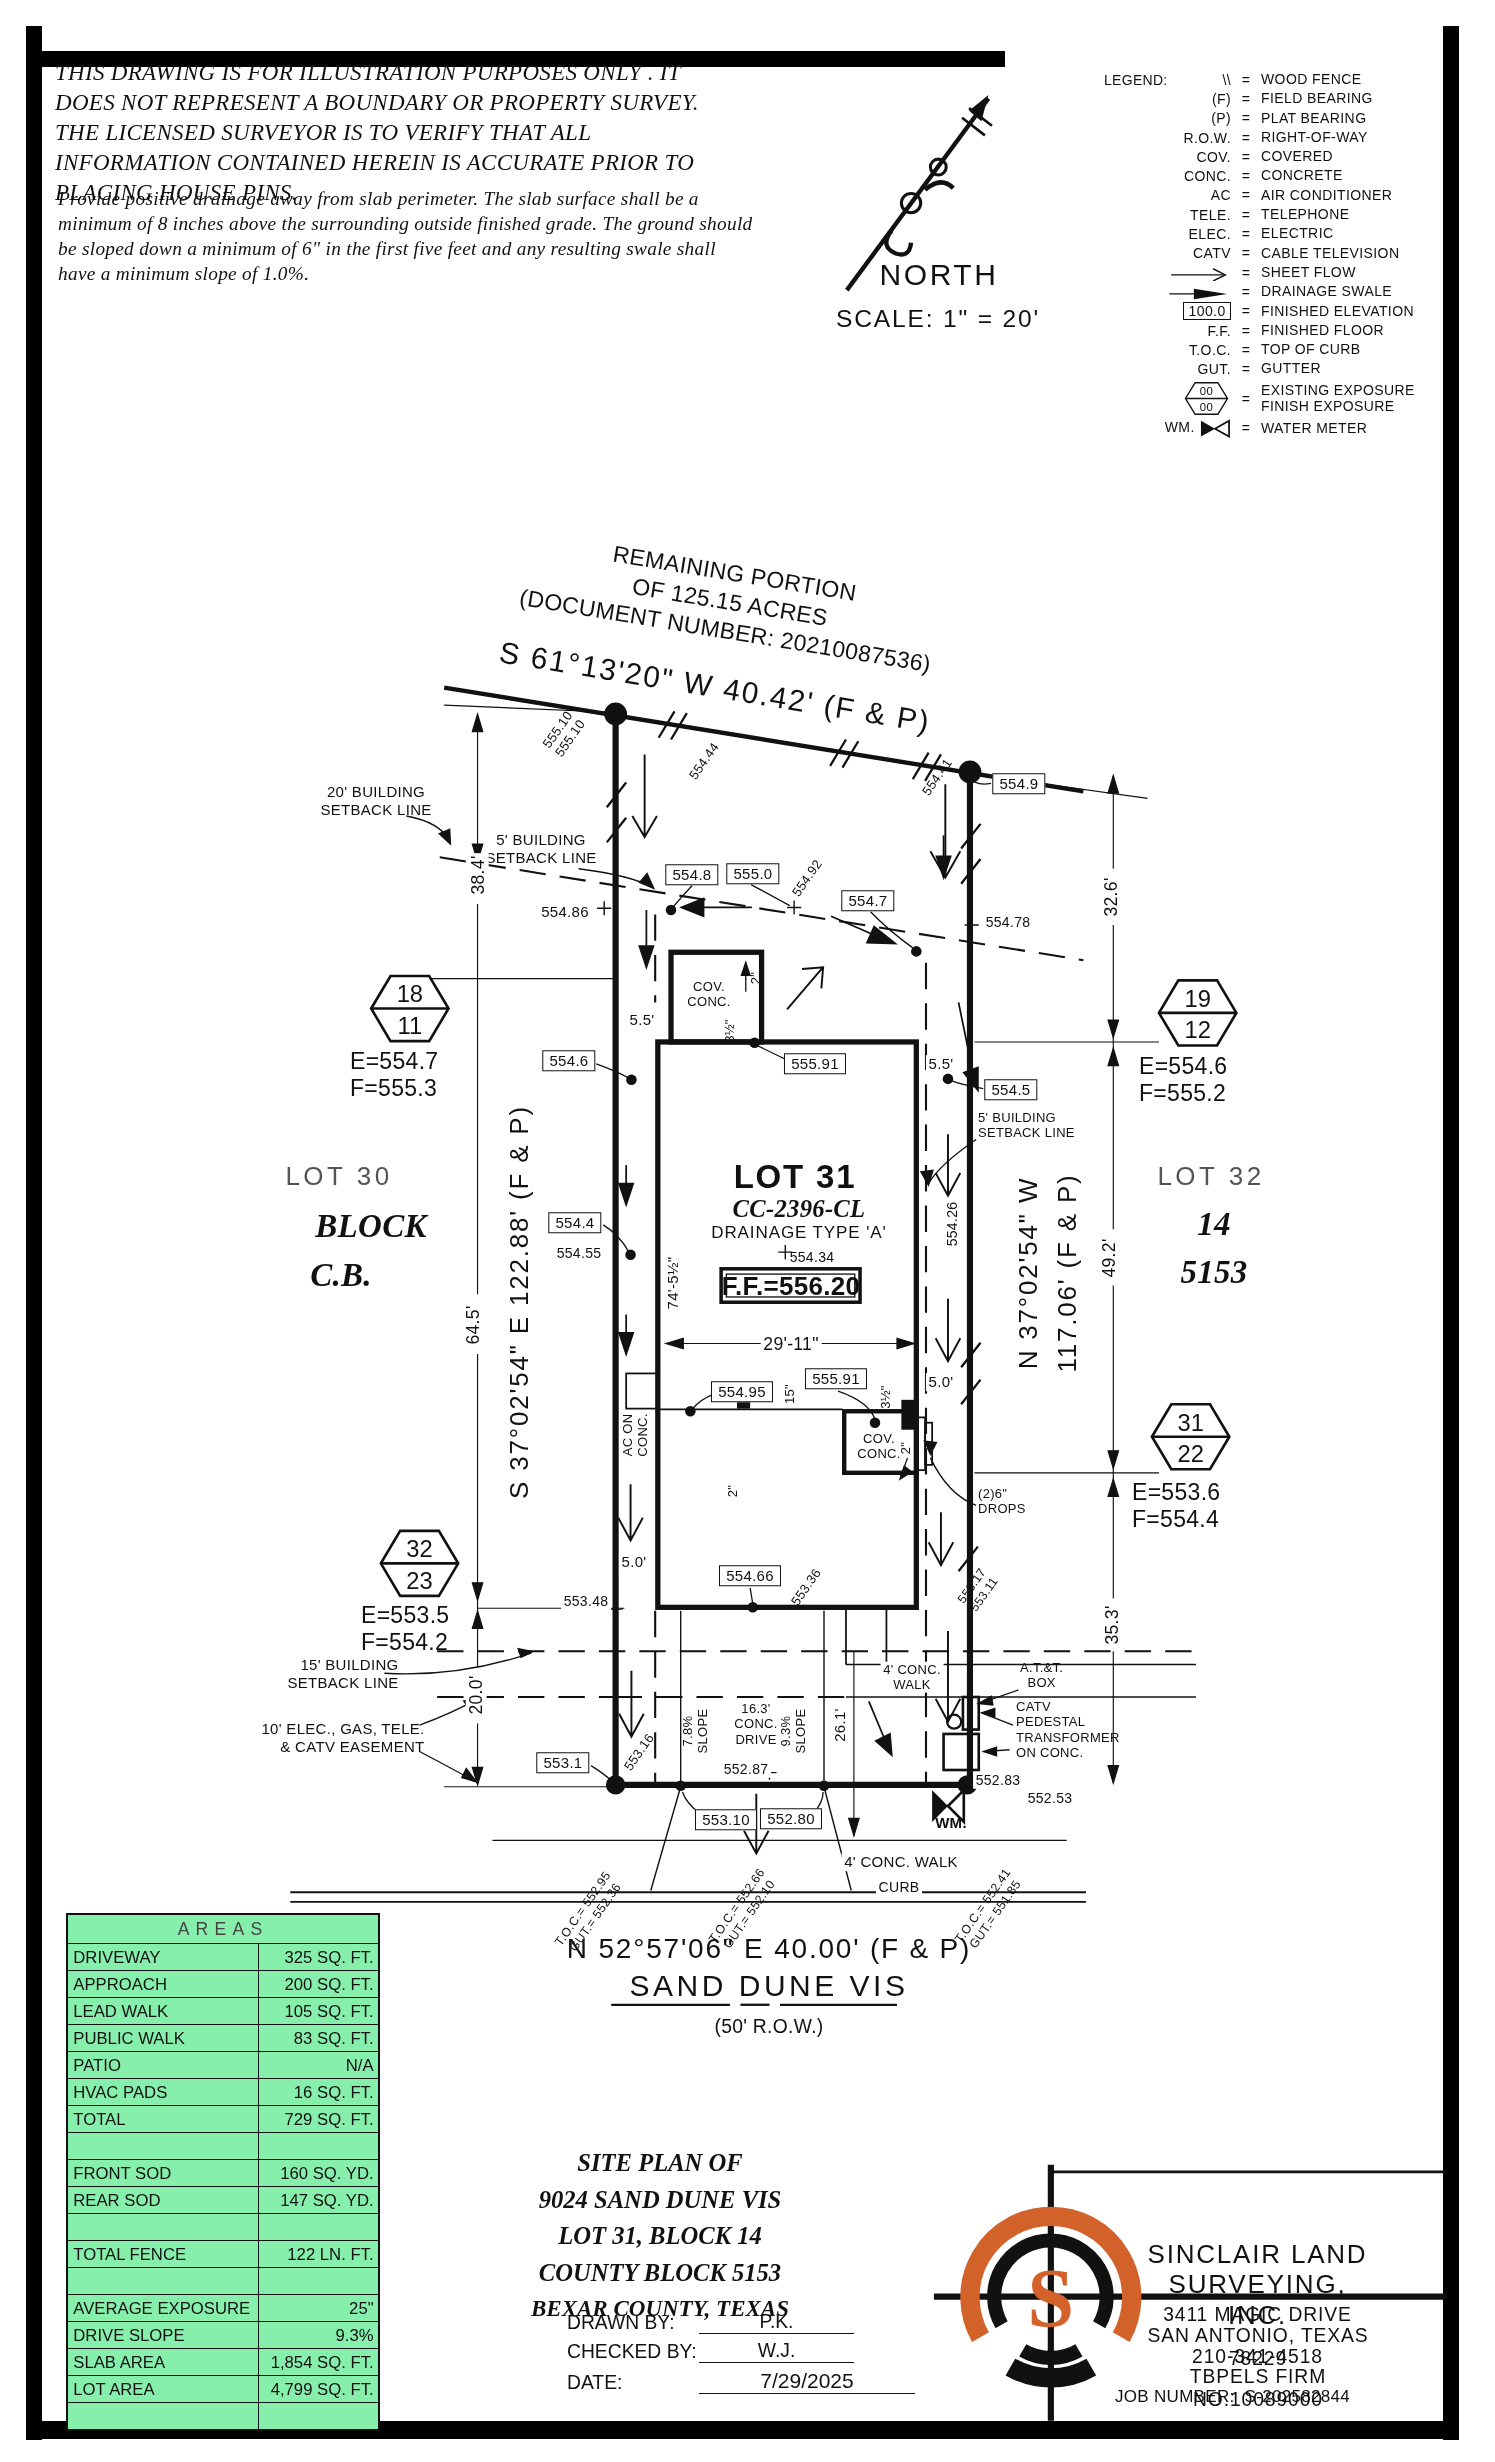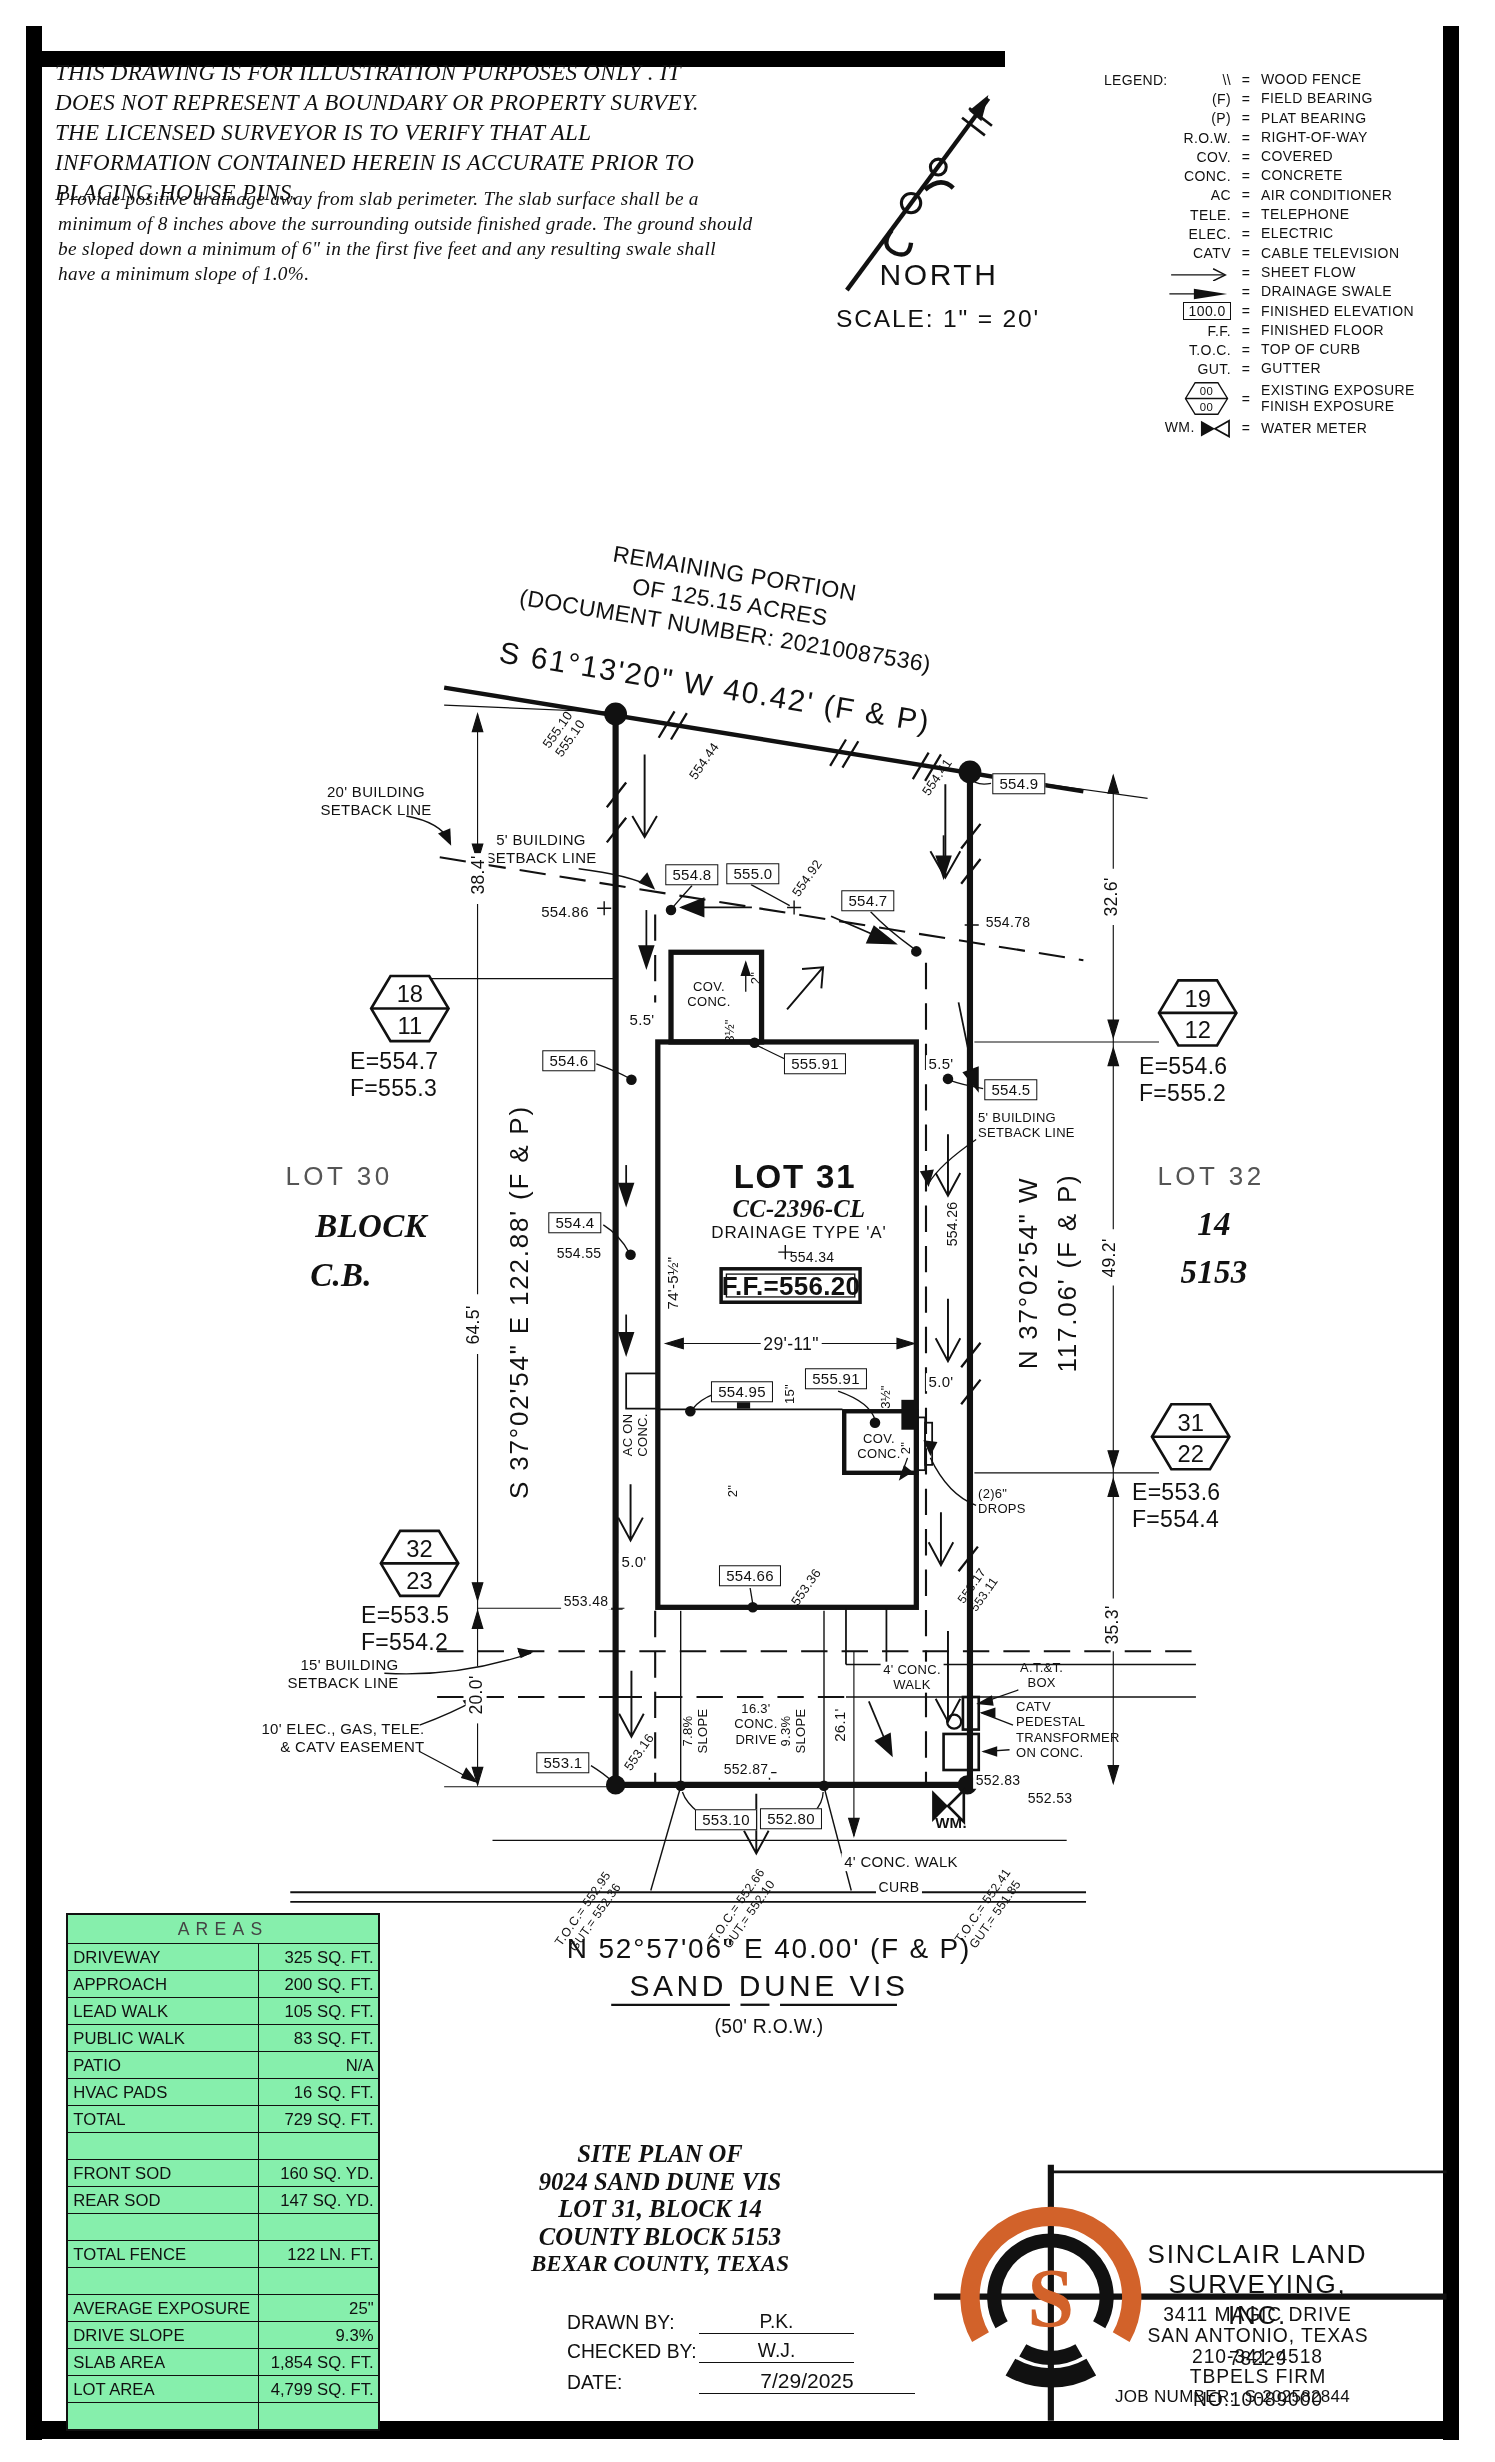--- a/index.html
+++ b/index.html
@@ -29,21 +29,21 @@
   .lg-box{border:1.3px solid #111;padding:0 4.4px;}
   
   #areas{position:absolute;left:66px;top:1913px;width:310px;border:2.2px solid #111;background:#86efac;}
   #areas .t{border-bottom:1.8px solid #111;text-align:center;font-size:17.6px;letter-spacing:6.2px;height:28px;line-height:28px;color:#444;}
   .a-row{display:flex;height:26px;border-bottom:1.3px solid #111;font-size:16.7px;}
   .a-row:last-child{border-bottom:none;}
   .a-l{width:185px;padding:3.5px 0 0 5.3px;border-right:1.3px solid #111;}
   .a-v{flex:1;text-align:right;padding:3.5px 4.4px 0 0;}
   
   #title{position:absolute;left:396px;top:2139px;width:528px;text-align:center;font-family:"Liberation Serif",serif;font-style:italic;font-weight:bold;line-height:1.0;}
-  #title .tl{margin:3px 0;}
+  #title .tl{margin:12px 0;}
   #signs{position:absolute;left:567px;top:2311px;font-size:19.3px;}
   .sg{display:flex;margin-bottom:6.2px;align-items:flex-end;}
   .sg .sl{width:132px;}
   .sg .sv{min-width:141px;border-bottom:1.8px solid #111;text-align:center;padding:0 7px;}
   
   .firm{position:absolute;text-align:center;letter-spacing:0.9px;}
 </style>
 </head>
 <body>
 <div id="page">

